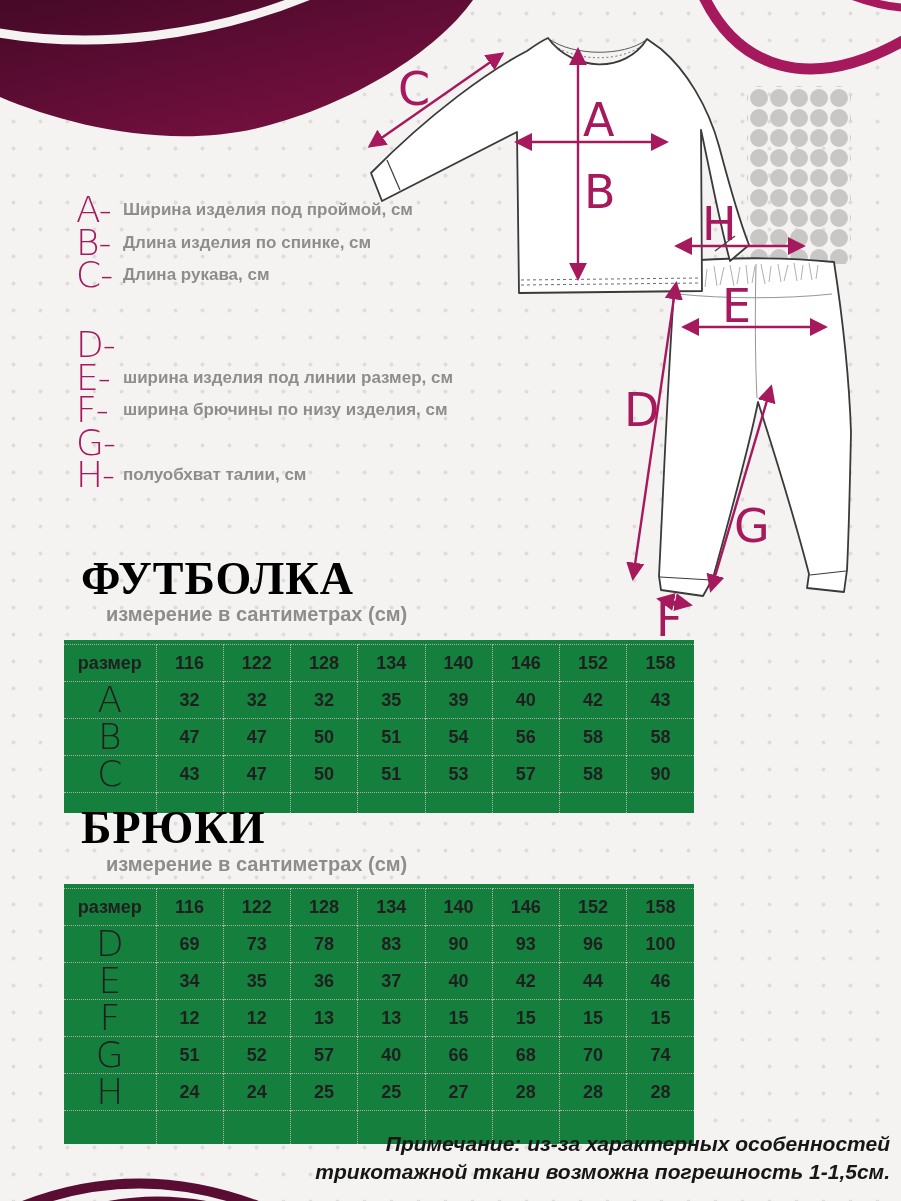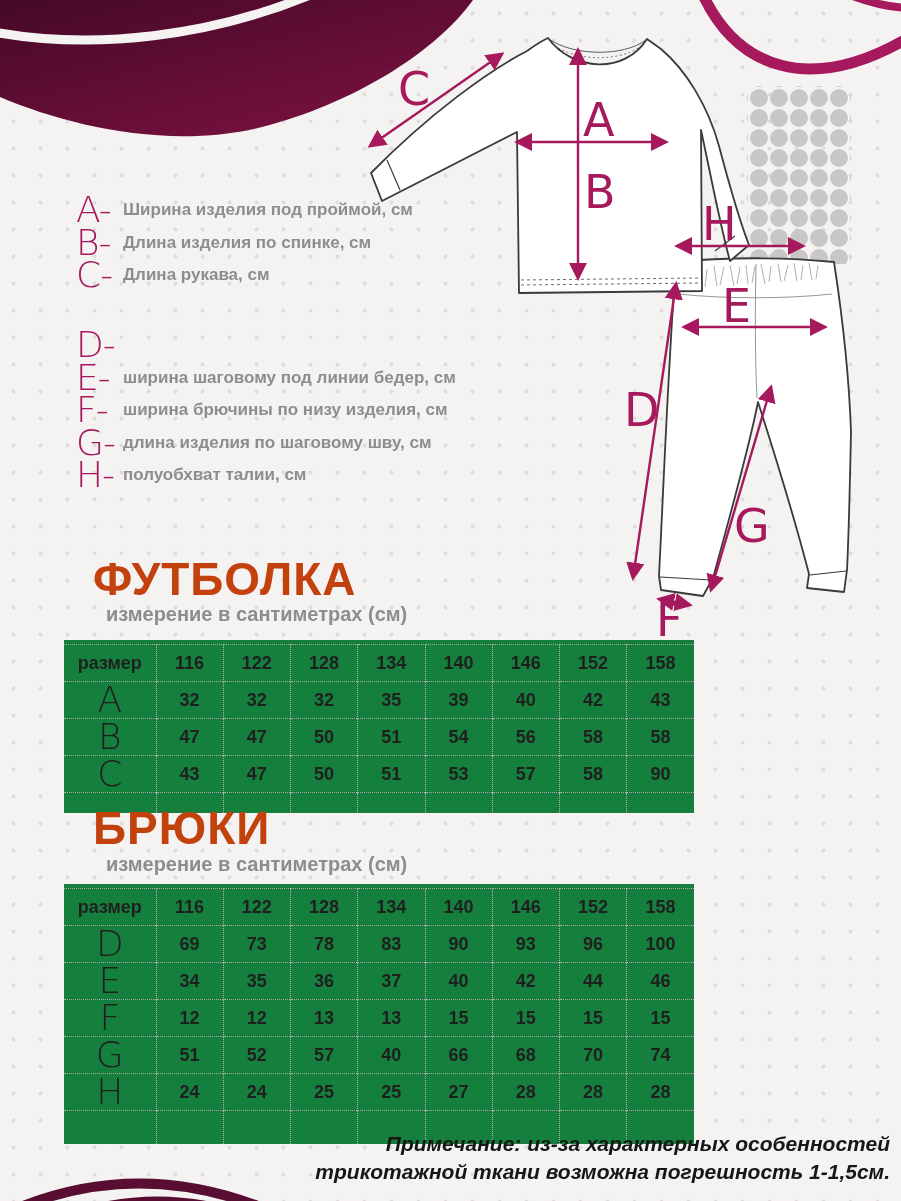--- a/index.html
+++ b/index.html
@@ -28,22 +28,22 @@
   #legend-shirt { top:194px; }
   #legend-pants { top:329px; }
   .legend-row { display:flex; align-items:center; height:32.5px; }
   .legend-letter {
     font-family:"DejaVu Sans", sans-serif; font-weight:200; letter-spacing:-1px;
     font-size:36px; color:#a6195c; width:47px; line-height:1; flex:0 0 47px;
   }
   .legend-text { font-size:17px; font-weight:bold; color:#8e8d8c; white-space:nowrap; }
   
   .sec-title {
-    position:absolute; left:93px; color:#c2410c; font-weight:bold;
-    font-size:46px; letter-spacing:1px; line-height:1;
+    position:absolute; left:81px; color:#000000; font-weight:bold;
+    font-size:46px; letter-spacing:1px; line-height:1;font-family:Liberation Serif, serif;
   }
   .sec-sub {
     position:absolute; left:106px; color:#8e8d8c; font-weight:bold; font-size:20px; line-height:1;
   }
   #title-1 { top:556px; } #sub-1 { top:604px; }
   #title-2 { top:805px; } #sub-2 { top:854px; }
   
   .table-wrap { position:absolute; left:64px; width:630px; background:#15803d; padding:4px 0 0 0; }
   #table-wrap-1 { top:640px; }
   #table-wrap-2 { top:884px; }
@@ -150,29 +150,28 @@
         <span class="legend-letter">C-</span>
         <span class="legend-text">Длина рукава, см</span>
       </div>
     </div>
   <div class="legend" id="legend-pants">
       <div class="legend-row">
         <span class="legend-letter">D-</span>
       </div>
       <div class="legend-row">
         <span class="legend-letter">E-</span>
-        <span class="legend-text">ширина шаговому под линии бедер, см</span>
+        <span class="legend-text">ширина изделия под линии размер, см</span>
       </div>
       <div class="legend-row">
         <span class="legend-letter">F-</span>
         <span class="legend-text">ширина брючины по низу изделия, см</span>
       </div>
       <div class="legend-row">
         <span class="legend-letter">G-</span>
-        <span class="legend-text">длина изделия по шаговому шву, см</span>
       </div>
       <div class="legend-row">
         <span class="legend-letter">H-</span>
         <span class="legend-text">полуобхват талии, см</span>
       </div>
     </div>
 
   <div class="sec-title" id="title-1">ФУТБОЛКА</div>
   <div class="sec-sub" id="sub-1">измерение в сантиметрах (см)</div>
   <div class="table-wrap" id="table-wrap-1">

